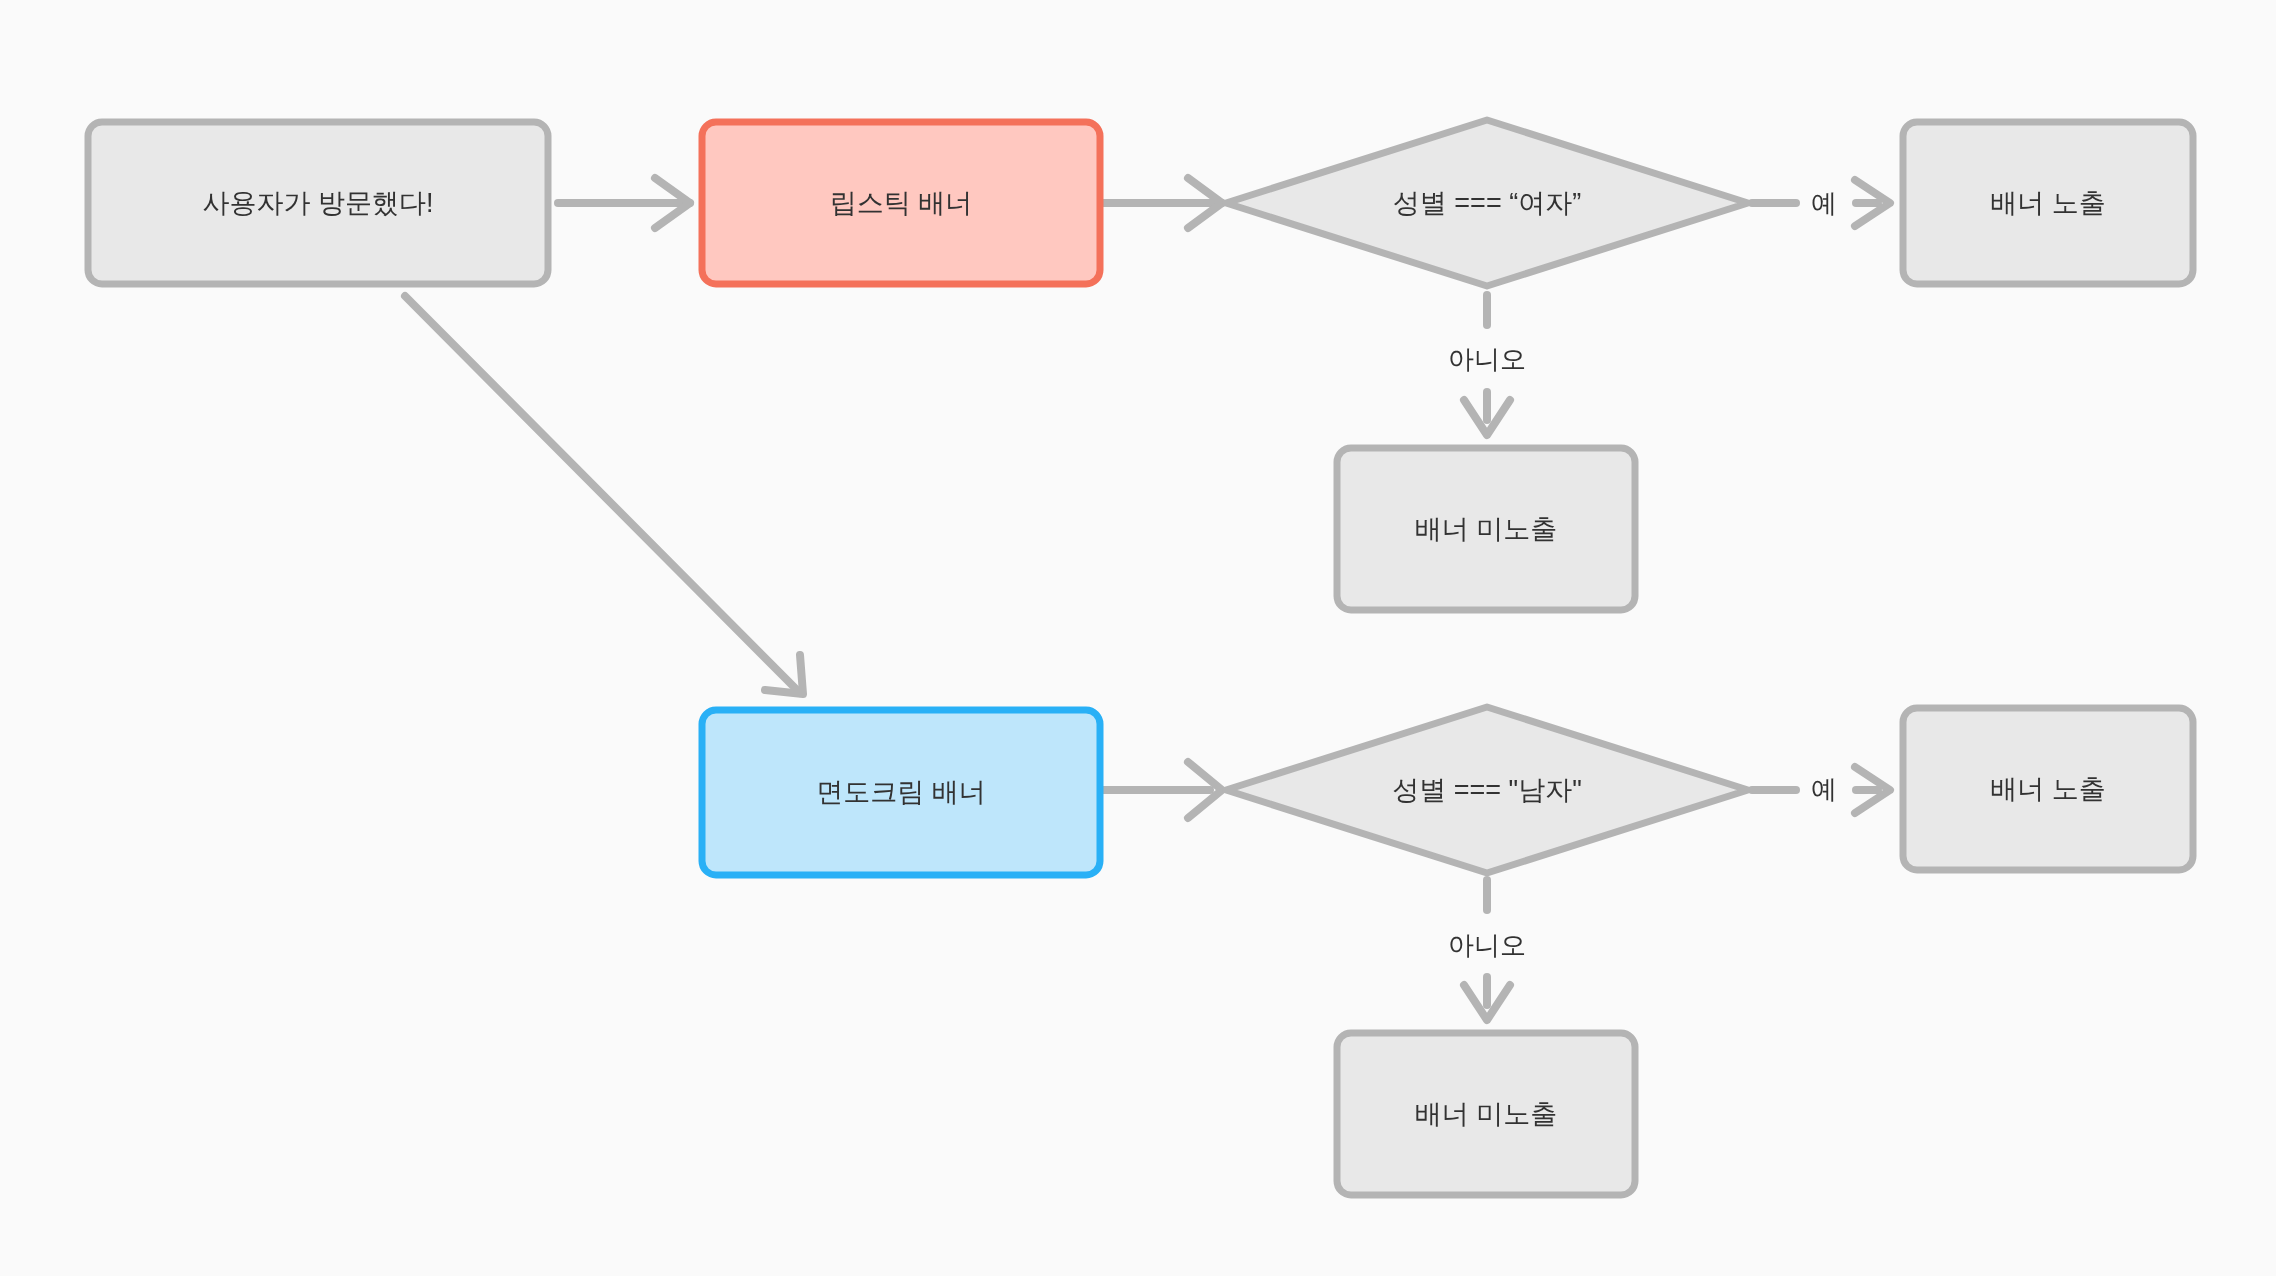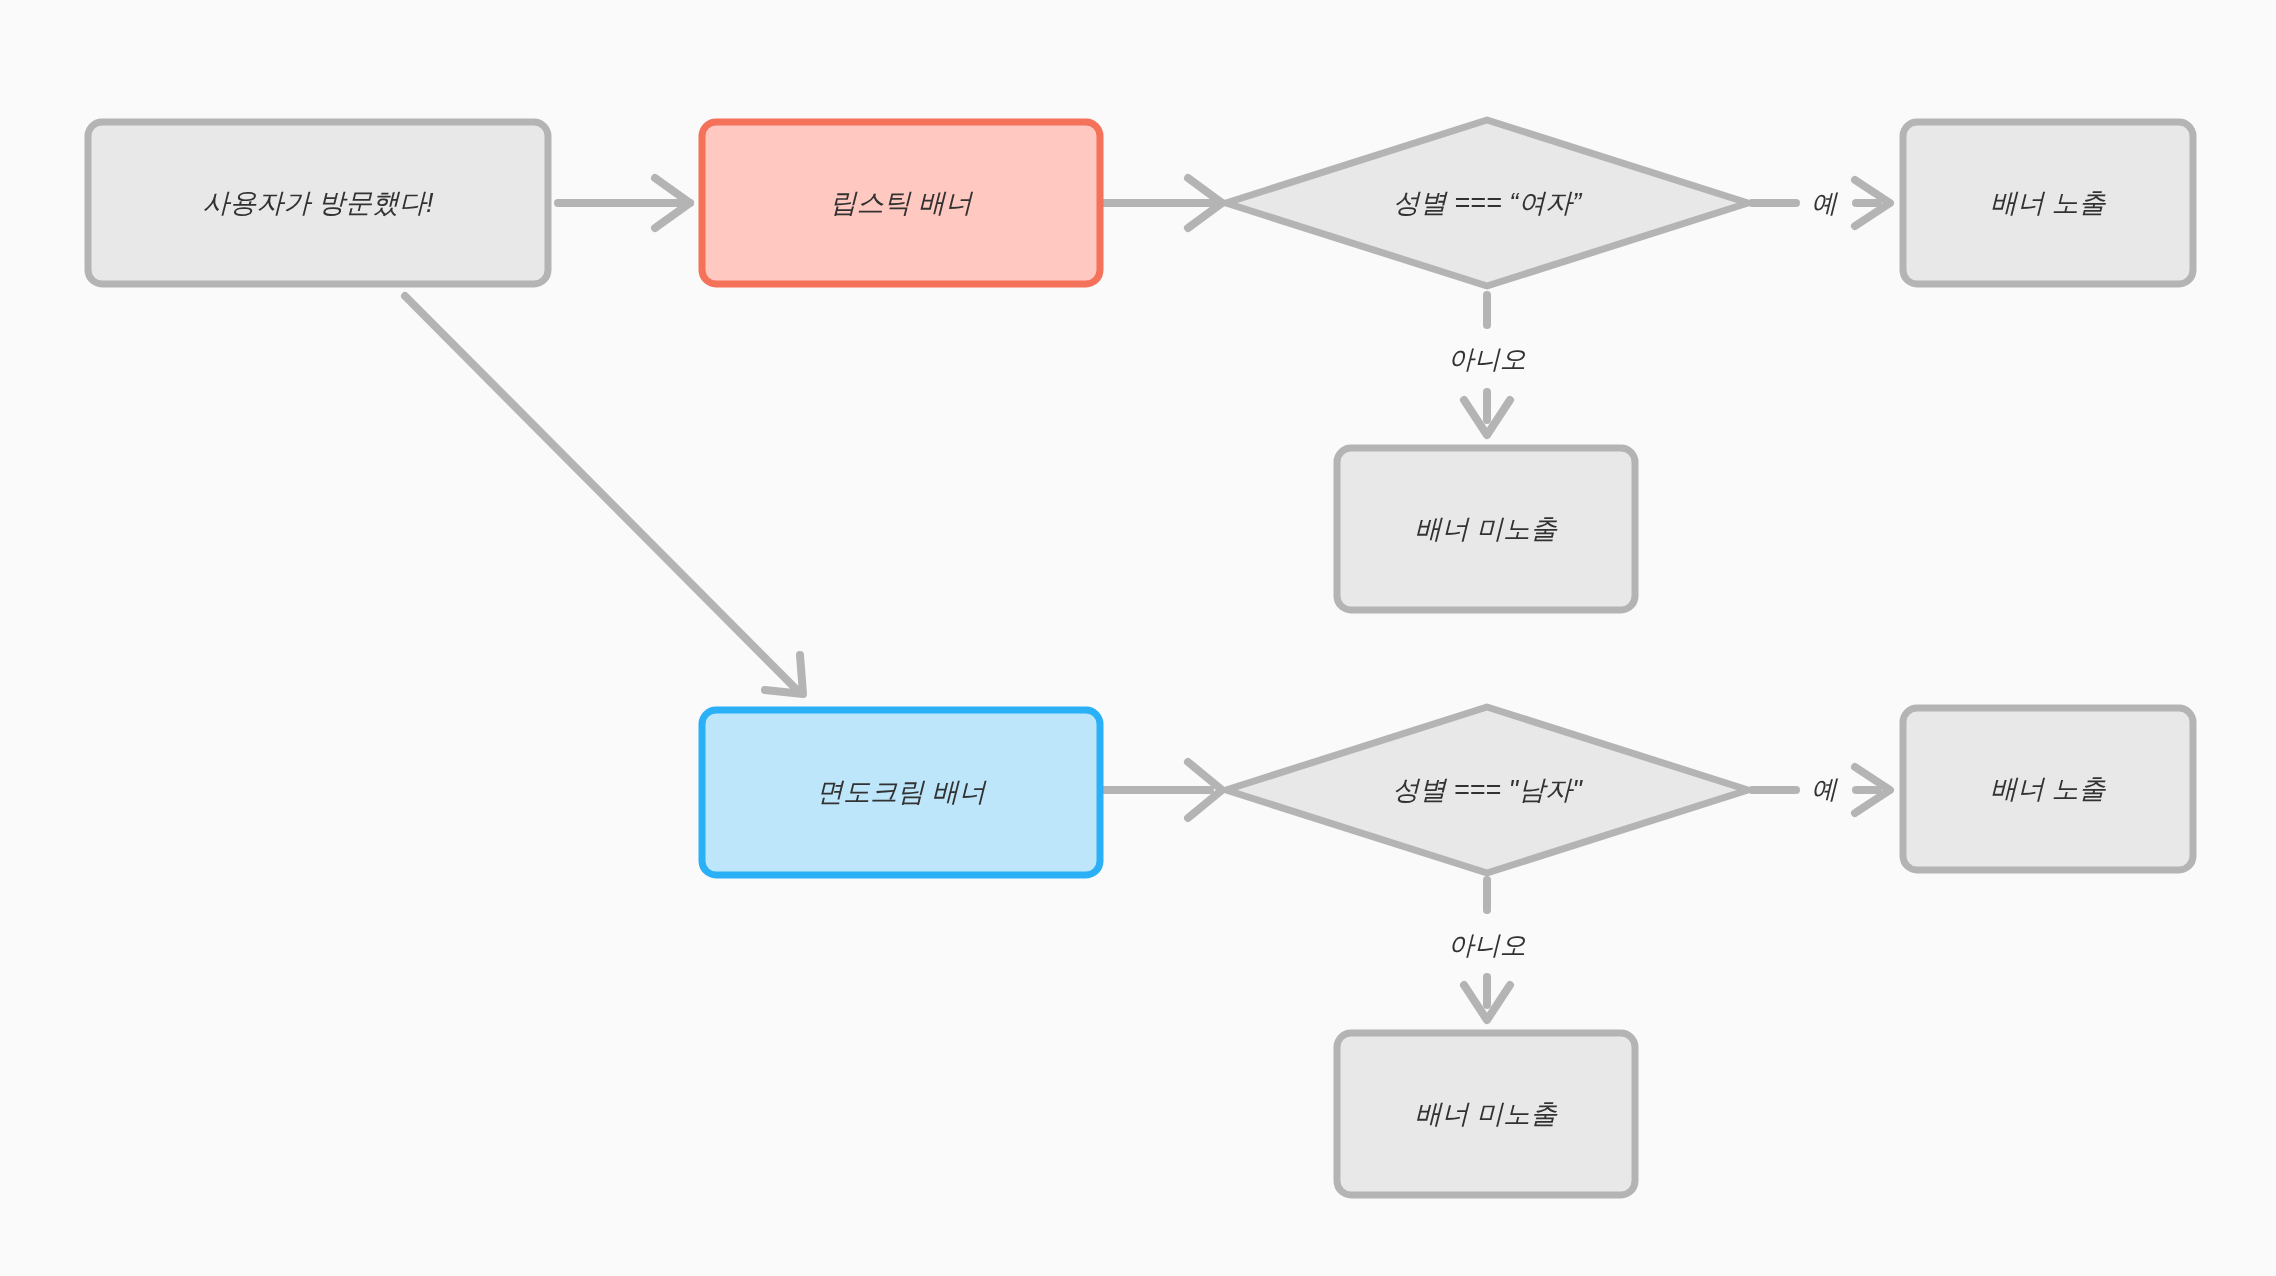--- a/index.html
+++ b/index.html
@@ -12,21 +12,20 @@
     width: 2276px;
     height: 1276px;
     font-family: "Liberation Sans", "DejaVu Sans", sans-serif;
     overflow: hidden;
   }
   #canvas {
     position: relative;
     width: 1947px;
     height: 1276px;
     background: #fafafa;
-    font-style: italic;
   }
   svg.flow {
     position: absolute;
     top: 0;
     left: 0;
     width: 2276px;
     height: 1276px;
     display: block;
   }
   .node-rect {

